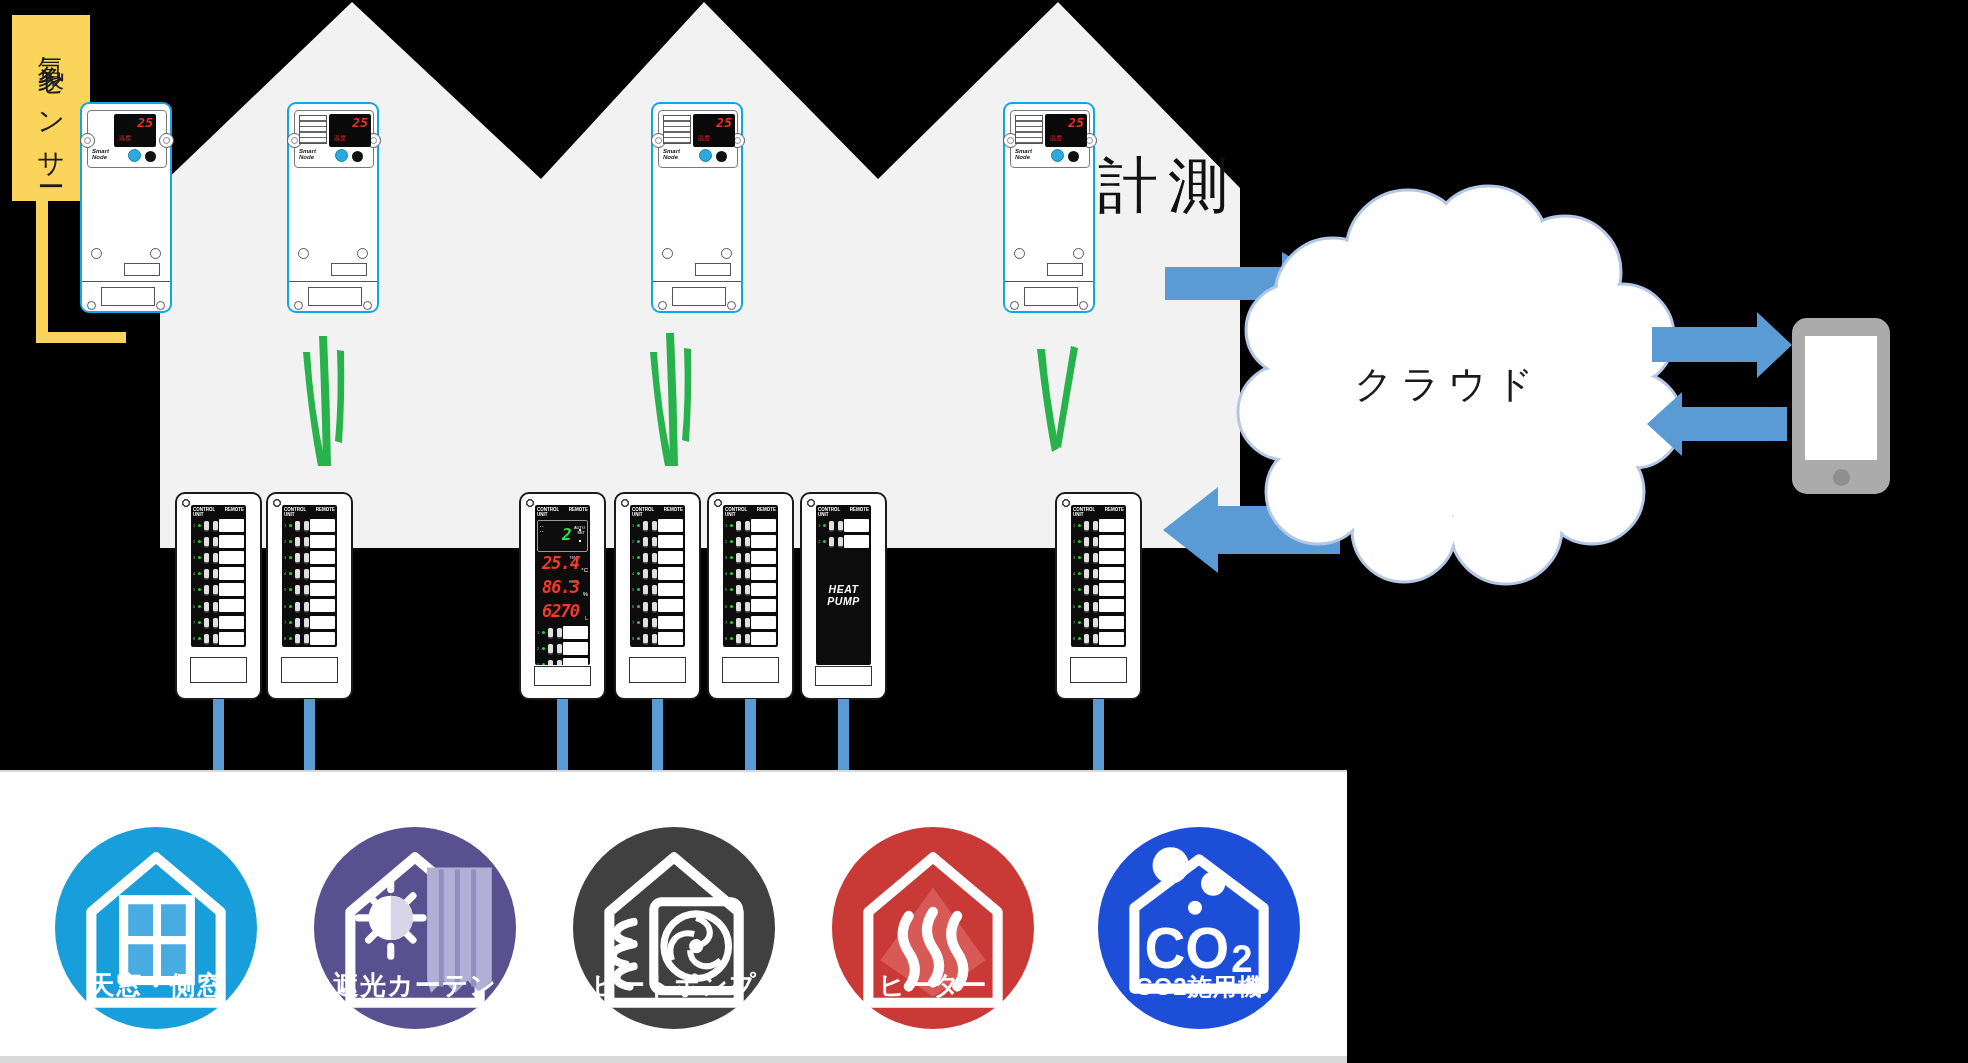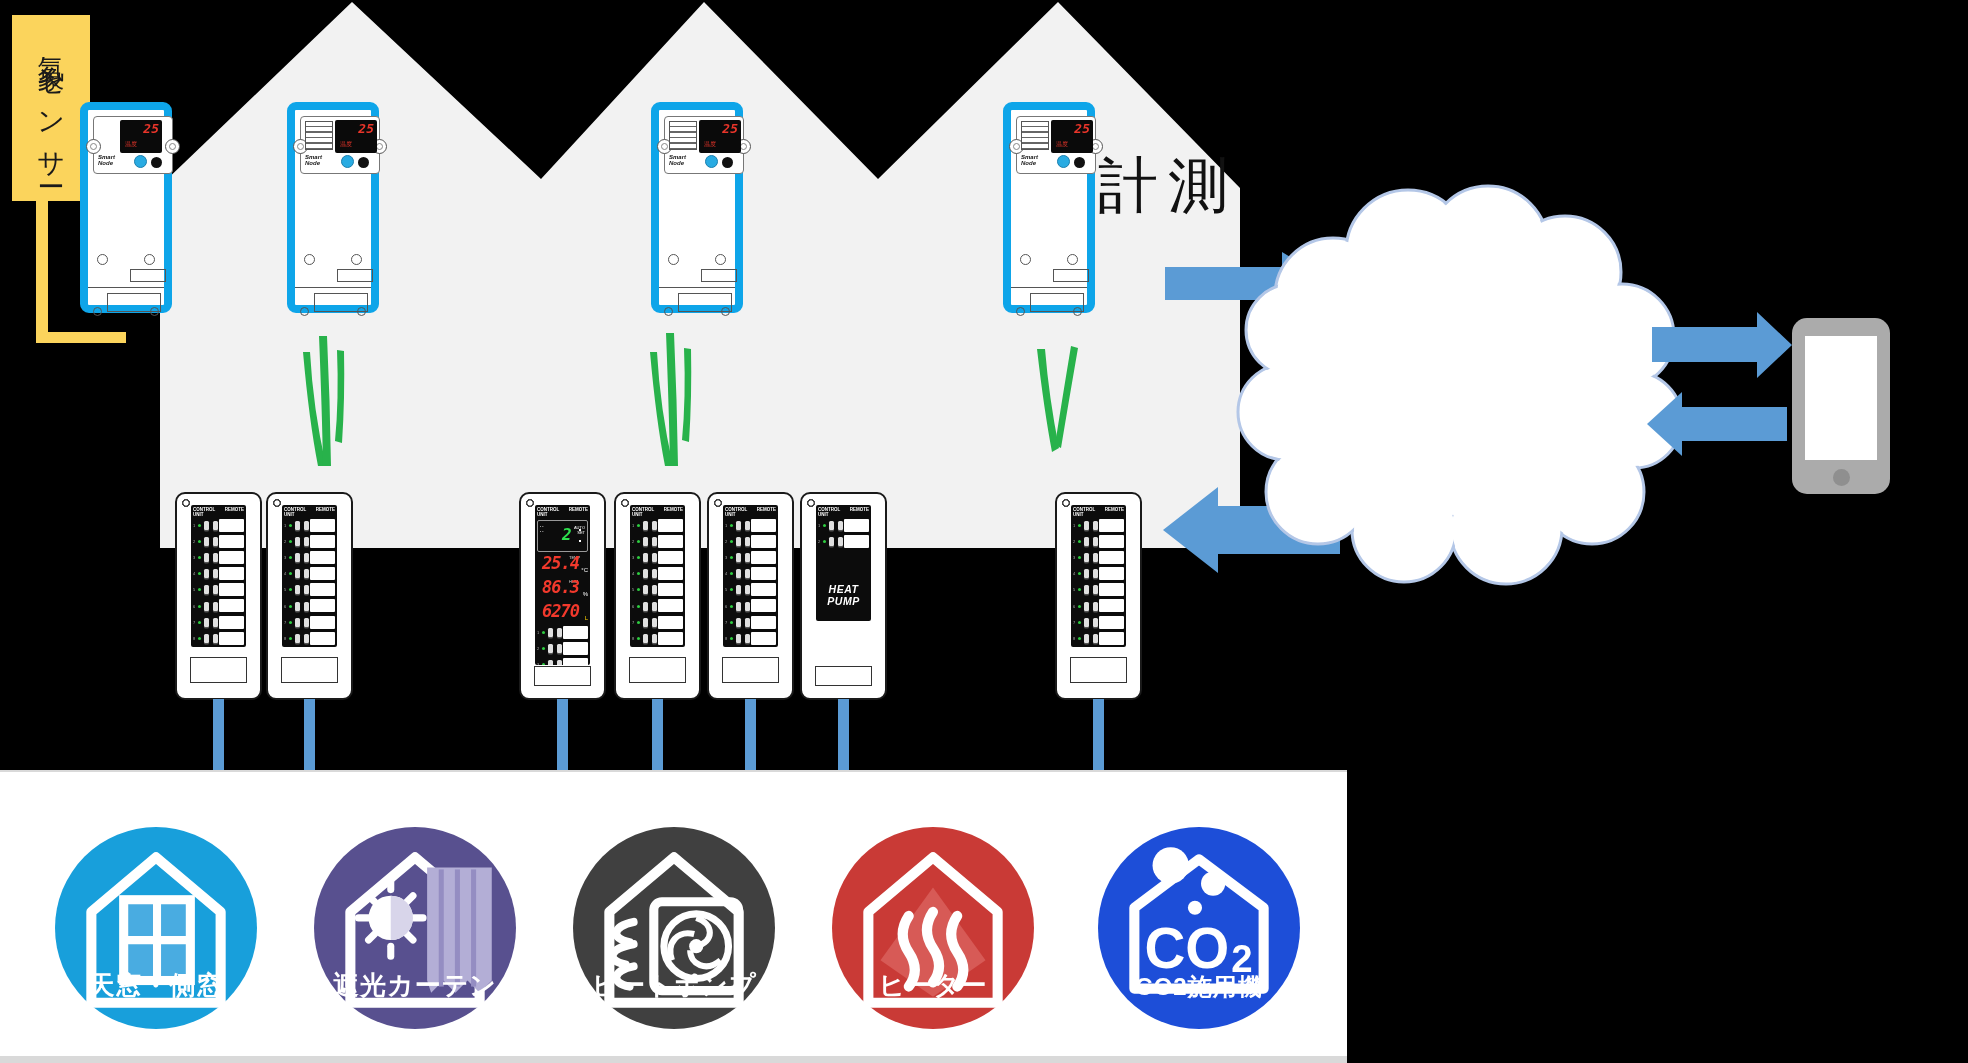--- a/index.html
+++ b/index.html
@@ -9,21 +9,21 @@
 
   
   .weather-label{position:absolute;left:12px;top:15px;width:78px;height:186px;background:#fbd45c;
     display:flex;align-items:center;justify-content:center;}
   .weather-label span{writing-mode:vertical-rl;font-size:27px;letter-spacing:9px;color:#1a1a1a;}
   .keisoku{position:absolute;left:1098px;top:146px;font-size:60px;letter-spacing:10px;color:#111;white-space:nowrap;}
   .cloud-text{position:absolute;left:1448px;top:384px;transform:translate(-50%,-50%);
     font-size:38px;letter-spacing:8px;color:#1a1a1a;white-space:nowrap;}
 
   
-  .sensor{position:absolute;width:92px;height:211px;background:#fff;border:8px solid #0ea5e9;
+  .sensor{position:absolute;width:92px;height:211px;background:#fff;border:2px solid #0ea5e9;
     border-radius:9px;box-sizing:border-box;}
   .s-head{position:absolute;left:5px;top:6px;width:78px;height:56px;border:1px solid #777;border-radius:4px;background:#fff;}
   .ear{position:absolute;width:13px;height:13px;border:1px solid #555;border-radius:50%;background:#fff;top:22px;}
   .ear.l{left:-8px;} .ear.r{right:-8px;}
   .ear::after{content:"";position:absolute;left:3px;top:3px;width:5px;height:5px;border-radius:50%;border:1px solid #888;}
   .s-vent{position:absolute;left:4px;top:4px;width:26px;height:27px;border:1px solid #555;
     background:repeating-linear-gradient(#fff 0 4px,#666 4px 5.5px);}
   .s-disp{position:absolute;top:3px;width:42px;height:33px;background:#0a0a0a;border-radius:2px;}
   .sensor .s-disp{left:34px;} .sensor.no-vent .s-disp{left:26px;}
   .s-num{position:absolute;right:3px;top:1px;color:#e8352a;font-size:13px;font-weight:bold;
@@ -254,20 +254,21 @@
     <span class="s-screw r"></span>
     <span class="s-slot"></span>
     <span class="s-div"></span>
     <span class="s-big"></span>
     <span class="s-bscrew l"></span>
     <span class="s-bscrew r"></span>
   </div>
 
   <div class="keisoku">計測</div>
 
+  <div class="cloud-text">クラウド</div>
 
   <div class="phone">
     <div class="screen"></div>
     <div class="home"></div>
   </div>
 
   <div class="cu" style="left:175px;top:492px;">
     <div class="cu-black">
       <div class="cu-head">
           <span>CONTROL UNIT</span>
@@ -620,21 +621,21 @@
             <span class="sw"></span>
             <span class="dot r"></span>
             <span class="lblbox"></span>
           </div>
         </div>
     </div>
     <div class="cu-slot"></div>
   </div>
 
   <div class="cu" style="left:800px;top:492px;">
-    <div class="cu-black" style="height:116px;">
+    <div class="cu-black" style="height:160px;">
       <div class="cu-head">
           <span>CONTROL UNIT</span>
           <span>REMOTE</span>
         </div>
       <div>
           <div class="srow">
             <span class="idx">1</span>
             <span class="dot g"></span>
             <span class="sw"></span>
             <span class="sw"></span>

